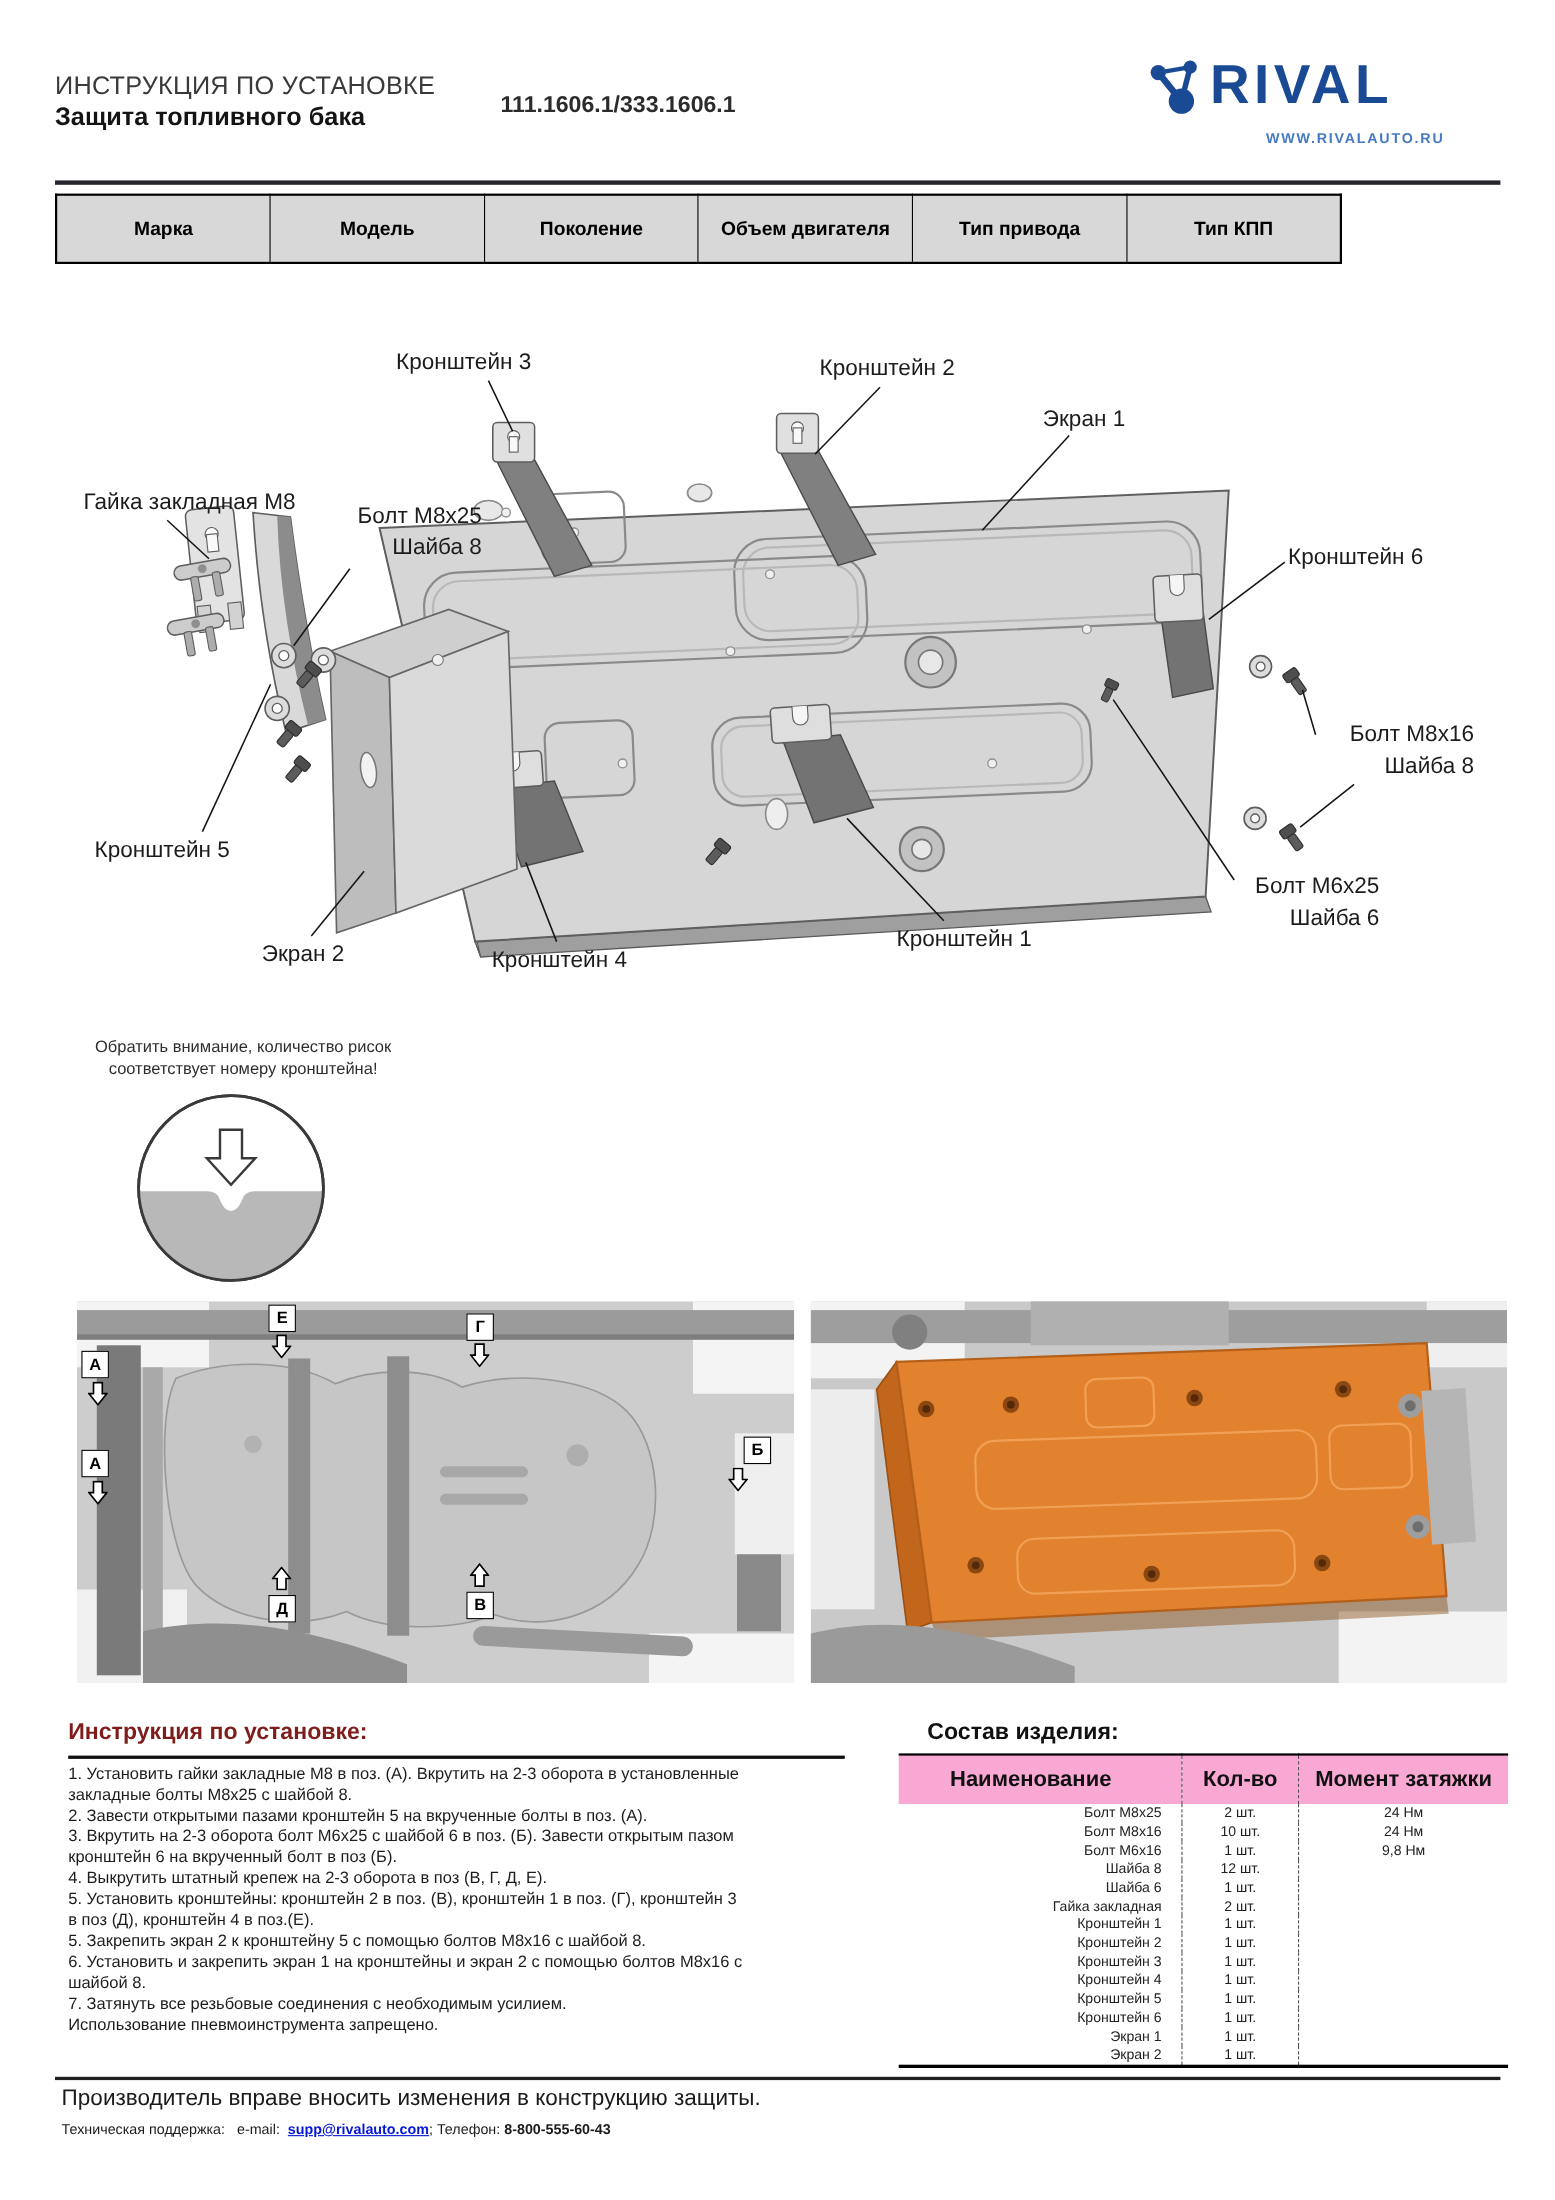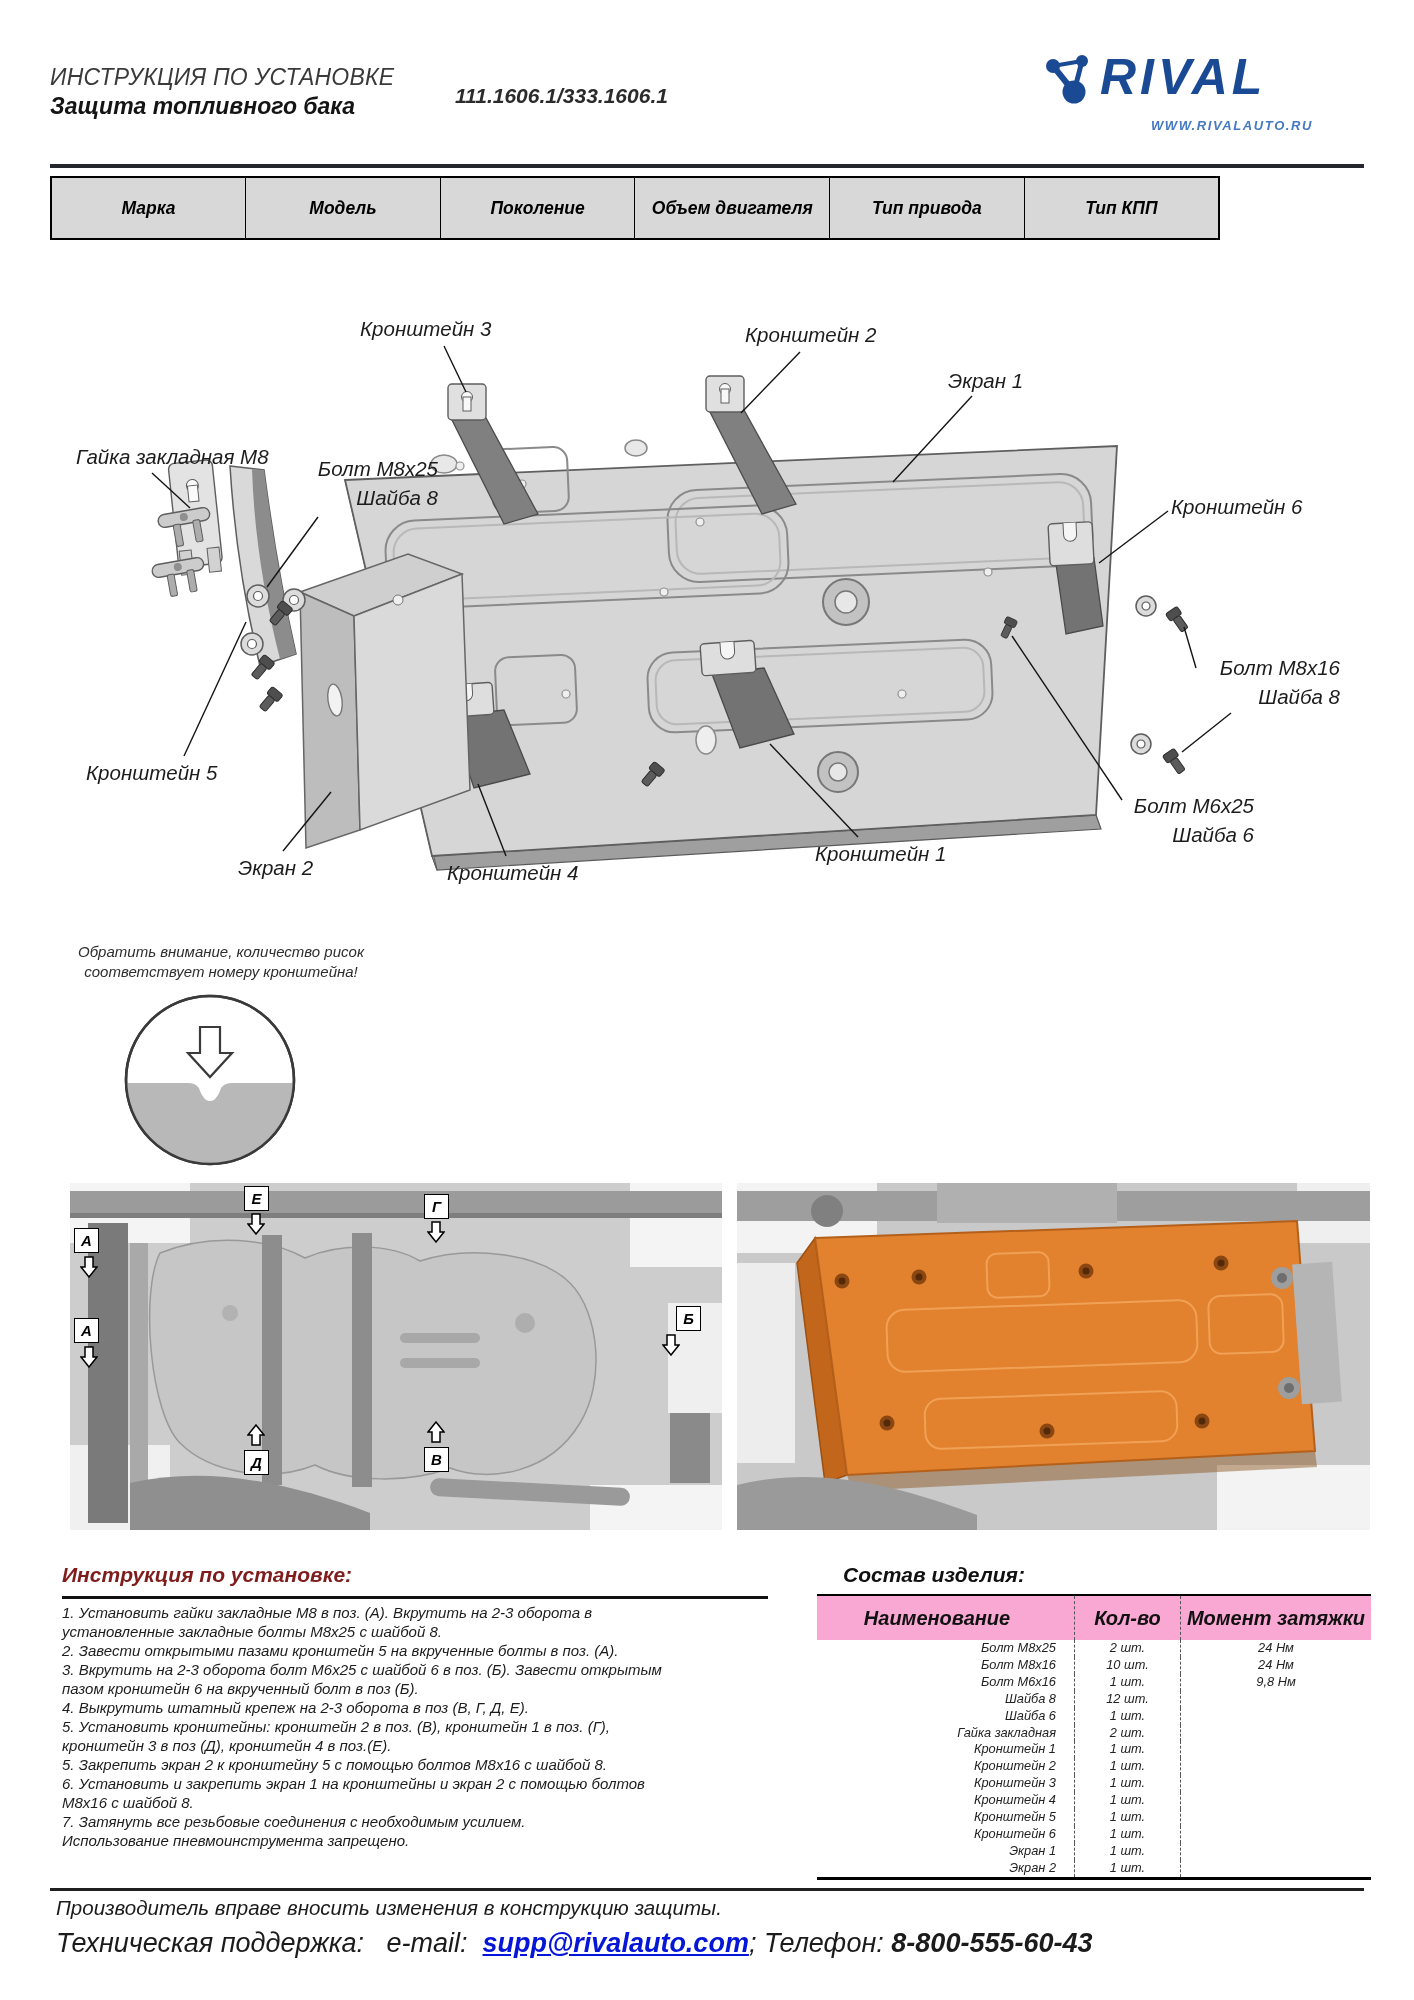--- a/index.html
+++ b/index.html
@@ -1,17 +1,17 @@
 <!DOCTYPE html>
 <html><head>
 <meta charset="utf-8">
 <style>
   html,body{margin:0;padding:0;background:#ffffff;}
   #page{position:relative;width:1414px;height:2000px;background:#ffffff;overflow:hidden;
-        font-family:"Liberation Sans",sans-serif;color:#1d1d1d;font-style:italic;}
+        font-family:"Liberation Sans",sans-serif;color:#1d1d1d;}
   .abs{position:absolute;}
   
   .doc-type{left:50px;top:64px;font-size:23px;color:#3a3a3a;letter-spacing:.2px;}
   .product{left:50px;top:93px;font-size:23px;font-weight:bold;color:#141414;}
   .part-number{left:455px;top:84px;font-size:21px;font-weight:bold;color:#2b2b2b;}
   .brand-text{left:1100px;top:48px;font-size:50px;font-weight:800;letter-spacing:4px;color:#1b4a94;}
   .website{left:1098px;top:118px;width:268px;text-align:center;font-size:13px;font-weight:bold;
            letter-spacing:1.6px;color:#4579c2;}
   .rule{background:#26262e;}
   
@@ -39,21 +39,21 @@
   table.pt{position:absolute;left:817px;top:1594px;width:529px;border-collapse:collapse;table-layout:fixed;
            border-top:2.5px solid #000;border-bottom:3px solid #000;}
   table.pt th{background:#f9a8d4;height:42px;font-size:20px;font-weight:bold;color:#111;}
   table.pt td{font-size:12.8px;line-height:16.9px;color:#222;padding:0;}
   table.pt .c-name{width:238px;text-align:right;padding-right:18px;}
   table.pt .c-qty{width:103px;text-align:center;border-left:1.6px dashed #555;}
   table.pt .c-torque{width:188px;text-align:center;border-left:1.6px dashed #555;}
   
   .footer-rule{left:50px;top:1888px;width:1314px;height:3px;background:#202020;}
   .footer-l1{left:56px;top:1896px;font-size:20.5px;color:#1b1b1b;}
-  .footer-l2{left:56px;top:1928px;font-size:27px;color:#1b1b1b;}
+  .footer-l2{left:56px;top:1928px;font-size:13px;color:#1b1b1b;}
   .footer-l2 .email{color:#0616d8;font-weight:bold;text-decoration:underline;}
   .footer-l2 .phone{font-weight:bold;}
 </style>
 </head>
 <body>
 
 <div id="page">
 
   <div class="abs doc-type">ИНСТРУКЦИЯ ПО УСТАНОВКЕ</div>
   <div class="abs product">Защита топливного бака</div>

